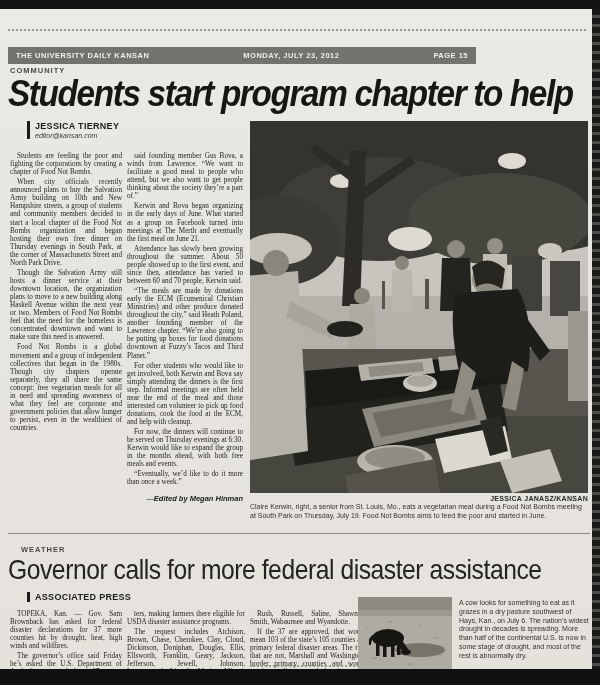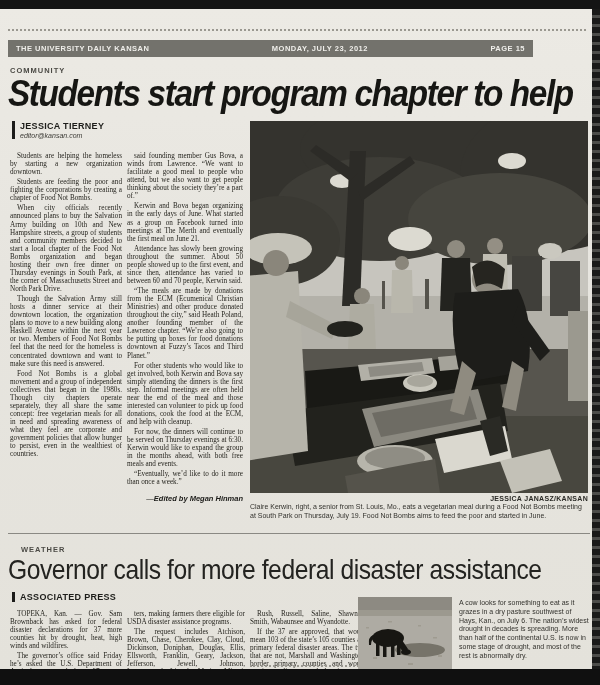--- a/index.html
+++ b/index.html
@@ -5,30 +5,30 @@
   html,body{margin:0;padding:0;}
   body{width:600px;height:685px;position:relative;background:#0e0e0e;
        font-family:"Liberation Sans",sans-serif;overflow:hidden;}
   .paper{position:absolute;left:0;top:9px;width:600px;height:660px;
          background:linear-gradient(180deg,#eceae4 0%,#e7e5df 40%,#e4e2db 100%);}
   .scan-top{position:absolute;left:0;top:0;width:600px;height:9px;background:#141414;}
   .scan-bottom{position:absolute;left:0;top:669px;width:600px;height:16px;background:#101010;}
   .scan-right{position:absolute;left:592px;top:9px;width:8px;height:660px;background:#1a1a19;
       background-image:repeating-linear-gradient(180deg,#1a1a19 0 6px,#4d4d4a 6px 9px);}
   .dotted{border-top:2px dotted #9a9890;height:0;position:absolute;}
-  .masthead{position:absolute;left:8px;top:31px;width:525px;height:17px;background:#73726c;
+  .masthead{position:absolute;left:8px;top:38px;width:468px;height:17px;background:#73726c;
       color:#efeeea;display:flex;align-items:center;justify-content:space-between;
       padding:0 8px;box-sizing:border-box;font-size:7.5px;font-weight:bold;letter-spacing:.5px;}
   .sectionlabel{position:absolute;font-size:7.5px;font-weight:bold;color:#4b4a45;letter-spacing:1px;}
   .headline1{position:absolute;left:8px;top:64px;width:590px;font-size:37px;font-weight:bold;
       font-style:italic;color:#161613;letter-spacing:-1.5px;transform:scaleX(.9);
       transform-origin:left top;white-space:nowrap;}
   .headline2{position:absolute;left:8px;top:545px;width:640px;font-size:28px;font-weight:500;
       color:#232320;letter-spacing:-.5px;transform:scaleX(.88);transform-origin:left top;white-space:nowrap;}
-  .byline{position:absolute;border-left:3px solid #1c1c1a;padding-left:5px;}
+  .byline{position:absolute;border-left:3px solid #1c1c1a;padding-left:5px;margin-left:15px;}
   .byline .name{font-size:9px;font-weight:bold;color:#1d1d1a;letter-spacing:.3px;}
   .byline .mail{font-size:7px;font-style:italic;color:#3c3b36;margin-top:1px;}
   .col{position:absolute;font-family:"Liberation Serif",serif;font-size:7.2px;line-height:1.12;
       color:#26251f;text-align:justify;}
   .col p{margin:0 0 2px 0;text-indent:7px;}
   .editedby{font-family:"Liberation Sans",sans-serif;font-size:7.5px;font-weight:bold;
       font-style:italic;text-align:right;margin-top:8px;color:#1c1c19;}
   .photo{position:absolute;overflow:hidden;}
   .photo svg{display:block;}
   .credit{position:absolute;font-size:7px;font-weight:bold;color:#2a2a26;text-align:right;letter-spacing:.3px;}
@@ -53,32 +53,31 @@
   <div class="sectionlabel" style="left:10px;top:57px;">COMMUNITY</div>
 
   <div class="headline1">Students start program chapter to help</div>
 
   <div class="byline" style="left:12px;top:112px;">
     <div class="name">JESSICA TIERNEY</div>
     <div class="mail">editor@kansan.com</div>
   </div>
 
   <div class="col" style="left:10px;top:143px;width:112px;">
-    <p>Students are helping the homeless by starting a new organization downtown.</p>
     <p>Students are feeding the poor and fighting the corporations by creating a chapter of Food Not Bombs.</p>
     <p>When city officials recently announced plans to buy the Salvation Army building on 10th and New Hampshire streets, a group of students and community members decided to start a local chapter of the Food Not Bombs organization and began hosting their own free dinner on Thursday evenings in South Park, at the corner of Massachusetts Street and North Park Drive.</p>
     <p>Though the Salvation Army still hosts a dinner service at their downtown location, the organization plans to move to a new building along Haskell Avenue within the next year or two. Members of Food Not Bombs feel that the need for the homeless is concentrated downtown and want to make sure this need is answered.</p>
     <p>Food Not Bombs is a global movement and a group of independent collectives that began in the 1980s. Though city chapters operate separately, they all share the same concept: free vegetarian meals for all in need and spreading awareness of what they feel are corporate and government policies that allow hunger to persist, even in the wealthiest of countries.</p>
   </div>
 
   <div class="col" style="left:127px;top:143px;width:116px;">
     <p>said founding member Gus Bova, a winds from Lawrence. “We want to facilitate a good meal to people who attend, but we also want to get people thinking about the society they’re a part of.”</p>
     <p>Kerwin and Bova began organizing in the early days of June. What started as a group on Facebook turned into meetings at The Merth and eventually the first meal on June 21.</p>
     <p>Attendance has slowly been growing throughout the summer. About 50 people showed up to the first event, and since then, attendance has varied to between 60 and 70 people, Kerwin said.</p>
-    <p>“The meals are made by donations from the ECM (Ecumenical Christian Ministries) and other produce donated throughout the city,” said Heath Poland, another founding member of the Lawrence chapter. “We’re also going to be putting up boxes for food donations downtown at Fuzzy’s Tacos and Third Planet.”</p>
+    <p>“The meals are made by donations early the ECM (Ecumenical Christian Ministries) and other produce donated throughout the city,” said Heath Poland, another founding member of the Lawrence chapter. “We’re also going to be putting up boxes for food donations downtown at Fuzzy’s Tacos and Third Planet.”</p>
     <p>For other students who would like to get involved, both Kerwin and Bova say simply attending the dinners is the first step. Informal meetings are often held near the end of the meal and those interested can volunteer to pick up food donations, cook the food at the ECM, and help with cleanup.</p>
     <p>For now, the dinners will continue to be served on Thursday evenings at 6:30. Kerwin would like to expand the group in the months ahead, with both free meals and events.</p>
     <p>“Eventually, we’d like to do it more than once a week.”</p>
     <div class="editedby">—Edited by Megan Hinman</div>
   </div>
 
   <div class="photo" style="left:250px;top:112px;width:338px;height:372px;">
     <svg width="338" height="372" viewBox="0 0 338 372">
       <rect width="338" height="372" fill="#c7c5be"></rect>
       <rect y="175" width="338" height="65" fill="#b3b1a9"></rect>

